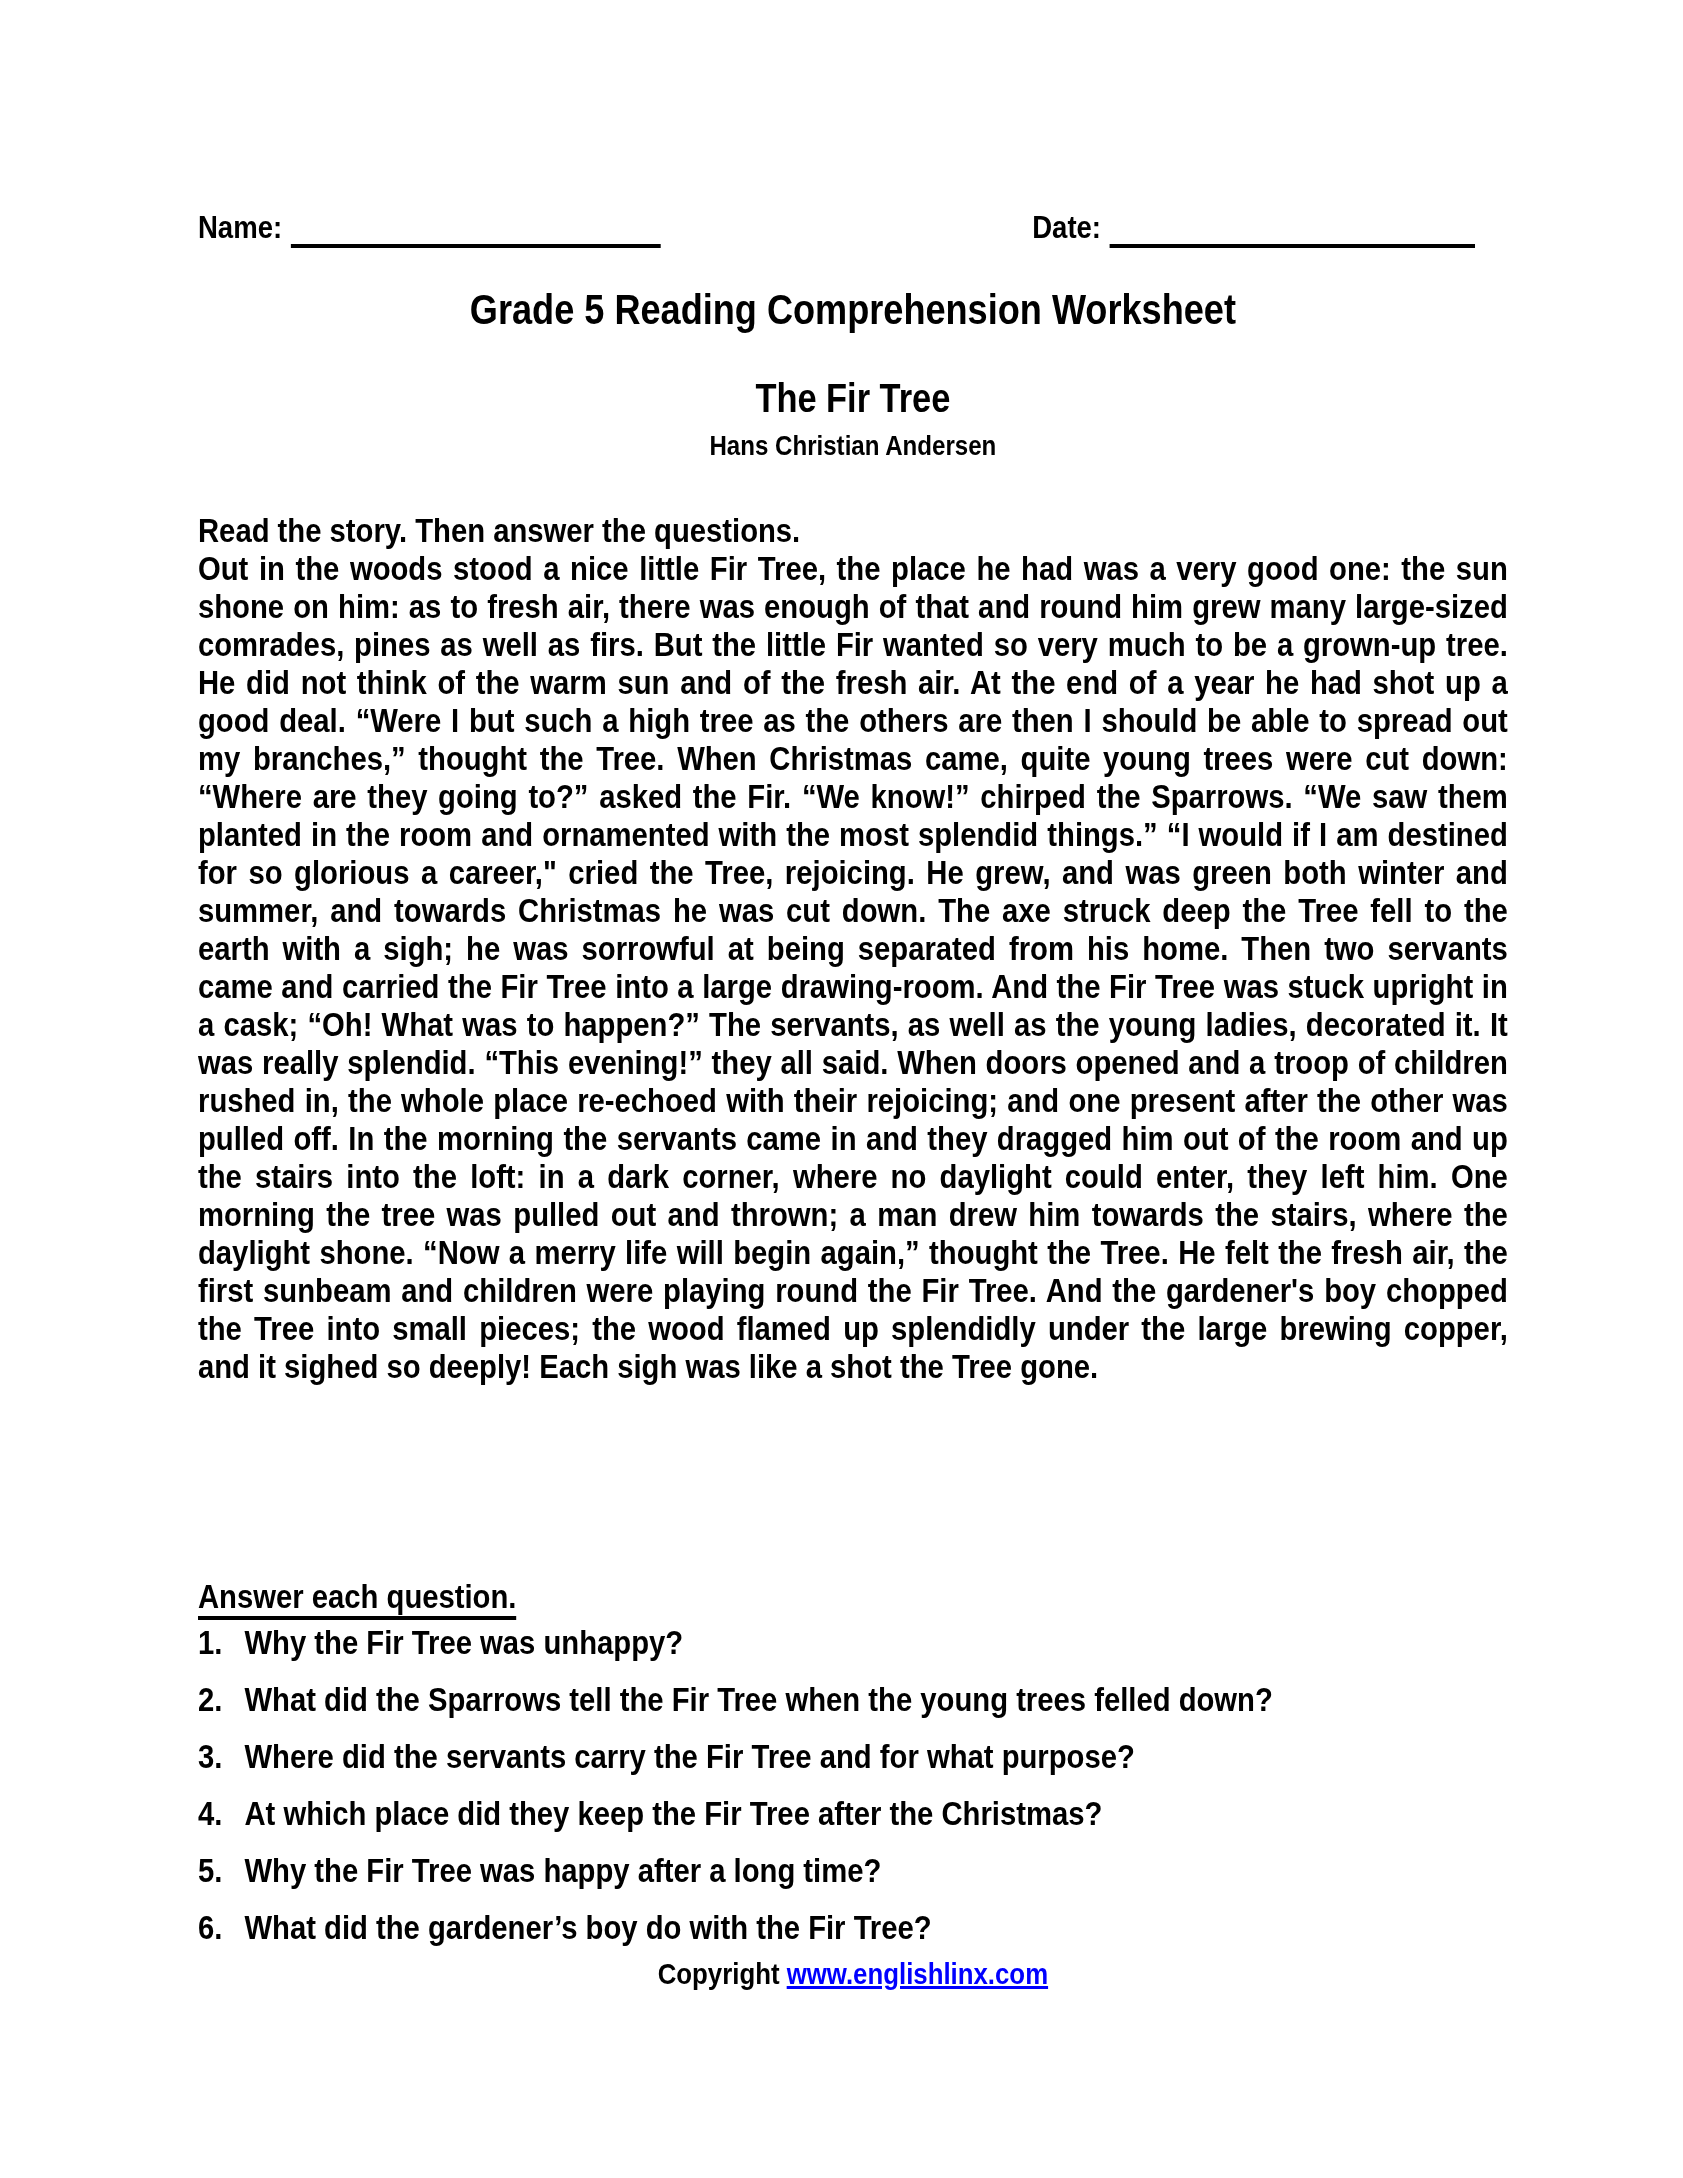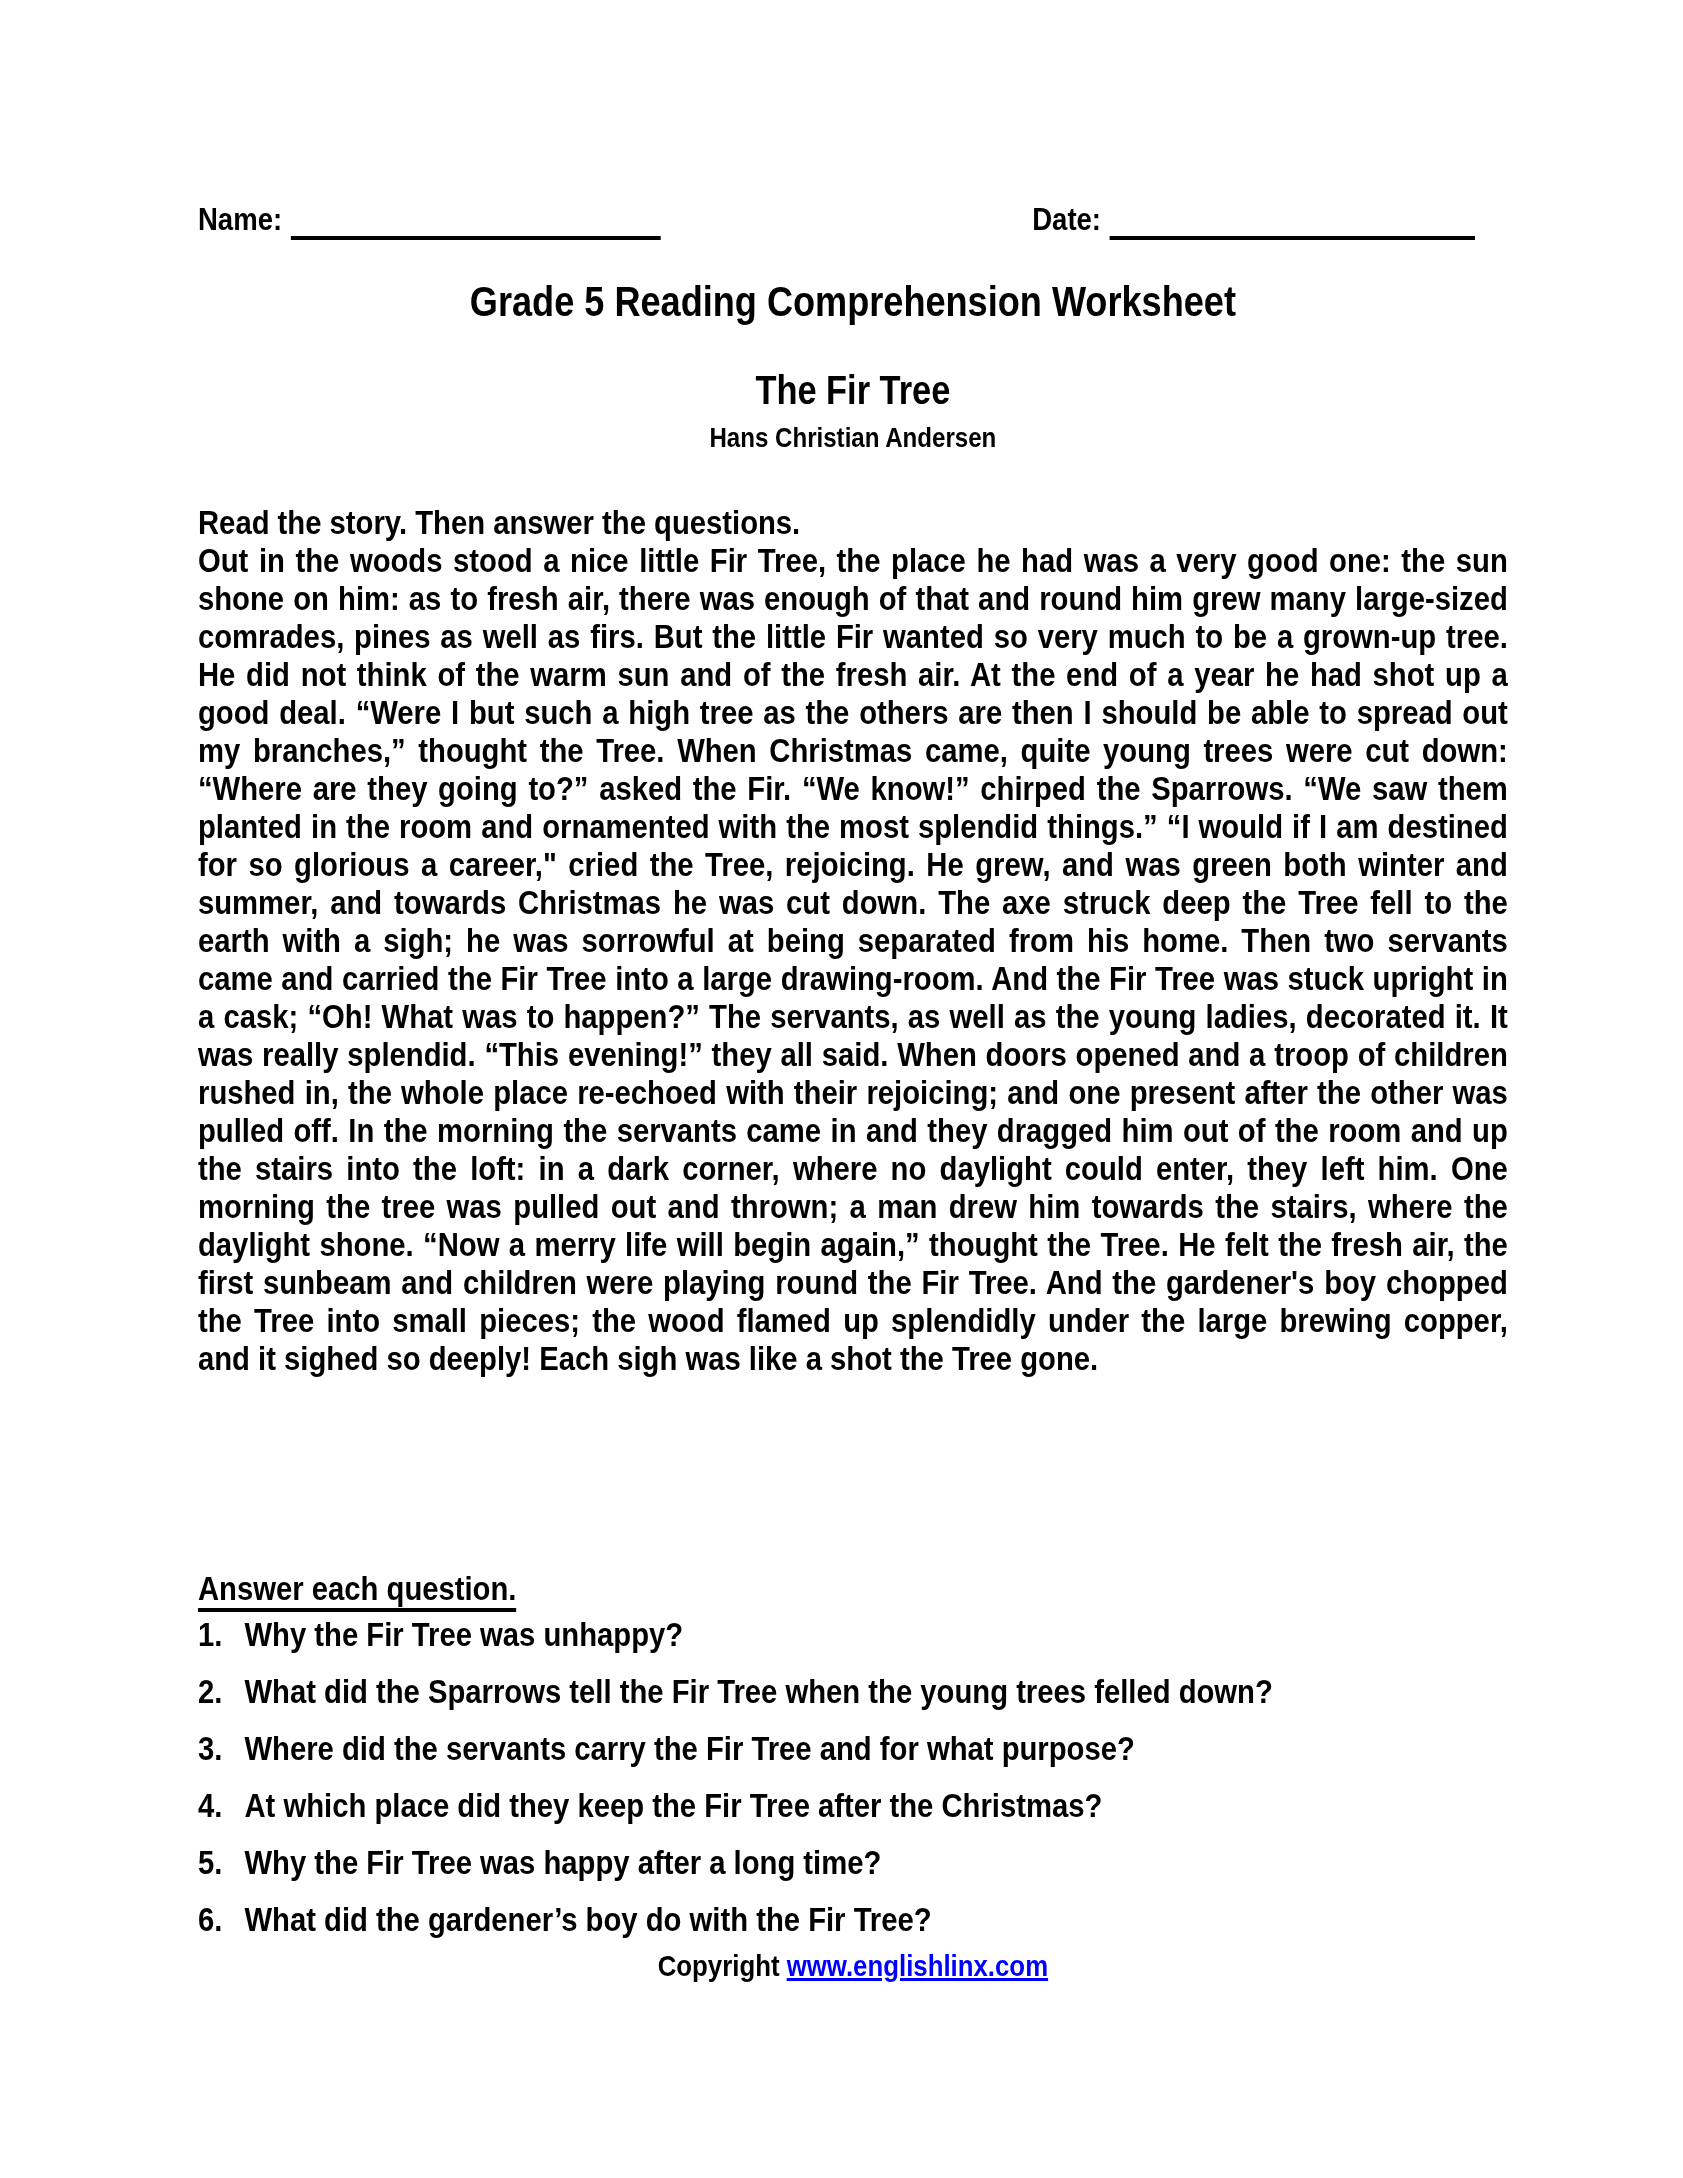--- a/index.html
+++ b/index.html
@@ -5,21 +5,21 @@
   html,body{margin:0;padding:0;background:#ffffff;}
   .sheet{
     position:relative;
     width:1683px;height:2178px;
     background:#ffffff;
     overflow:hidden;
     font-family:"Liberation Sans", sans-serif;
     font-weight:bold;
     color:#000000;
   }
-  .content{position:absolute;left:198px;top:4px;width:1310px;height:1672px;}
+  .content{position:absolute;left:198px;top:12px;width:1310px;height:1672px;}
   
   .cx{
     position:absolute;left:0;
     width:1523px;
     transform:scaleX(0.86);
     transform-origin:0 0;
   }
   .header-row{top:196px;font-size:32px;line-height:38px;}
   .field{display:flex;align-items:flex-start;}
   .name-field{position:absolute;left:0;top:0;}

